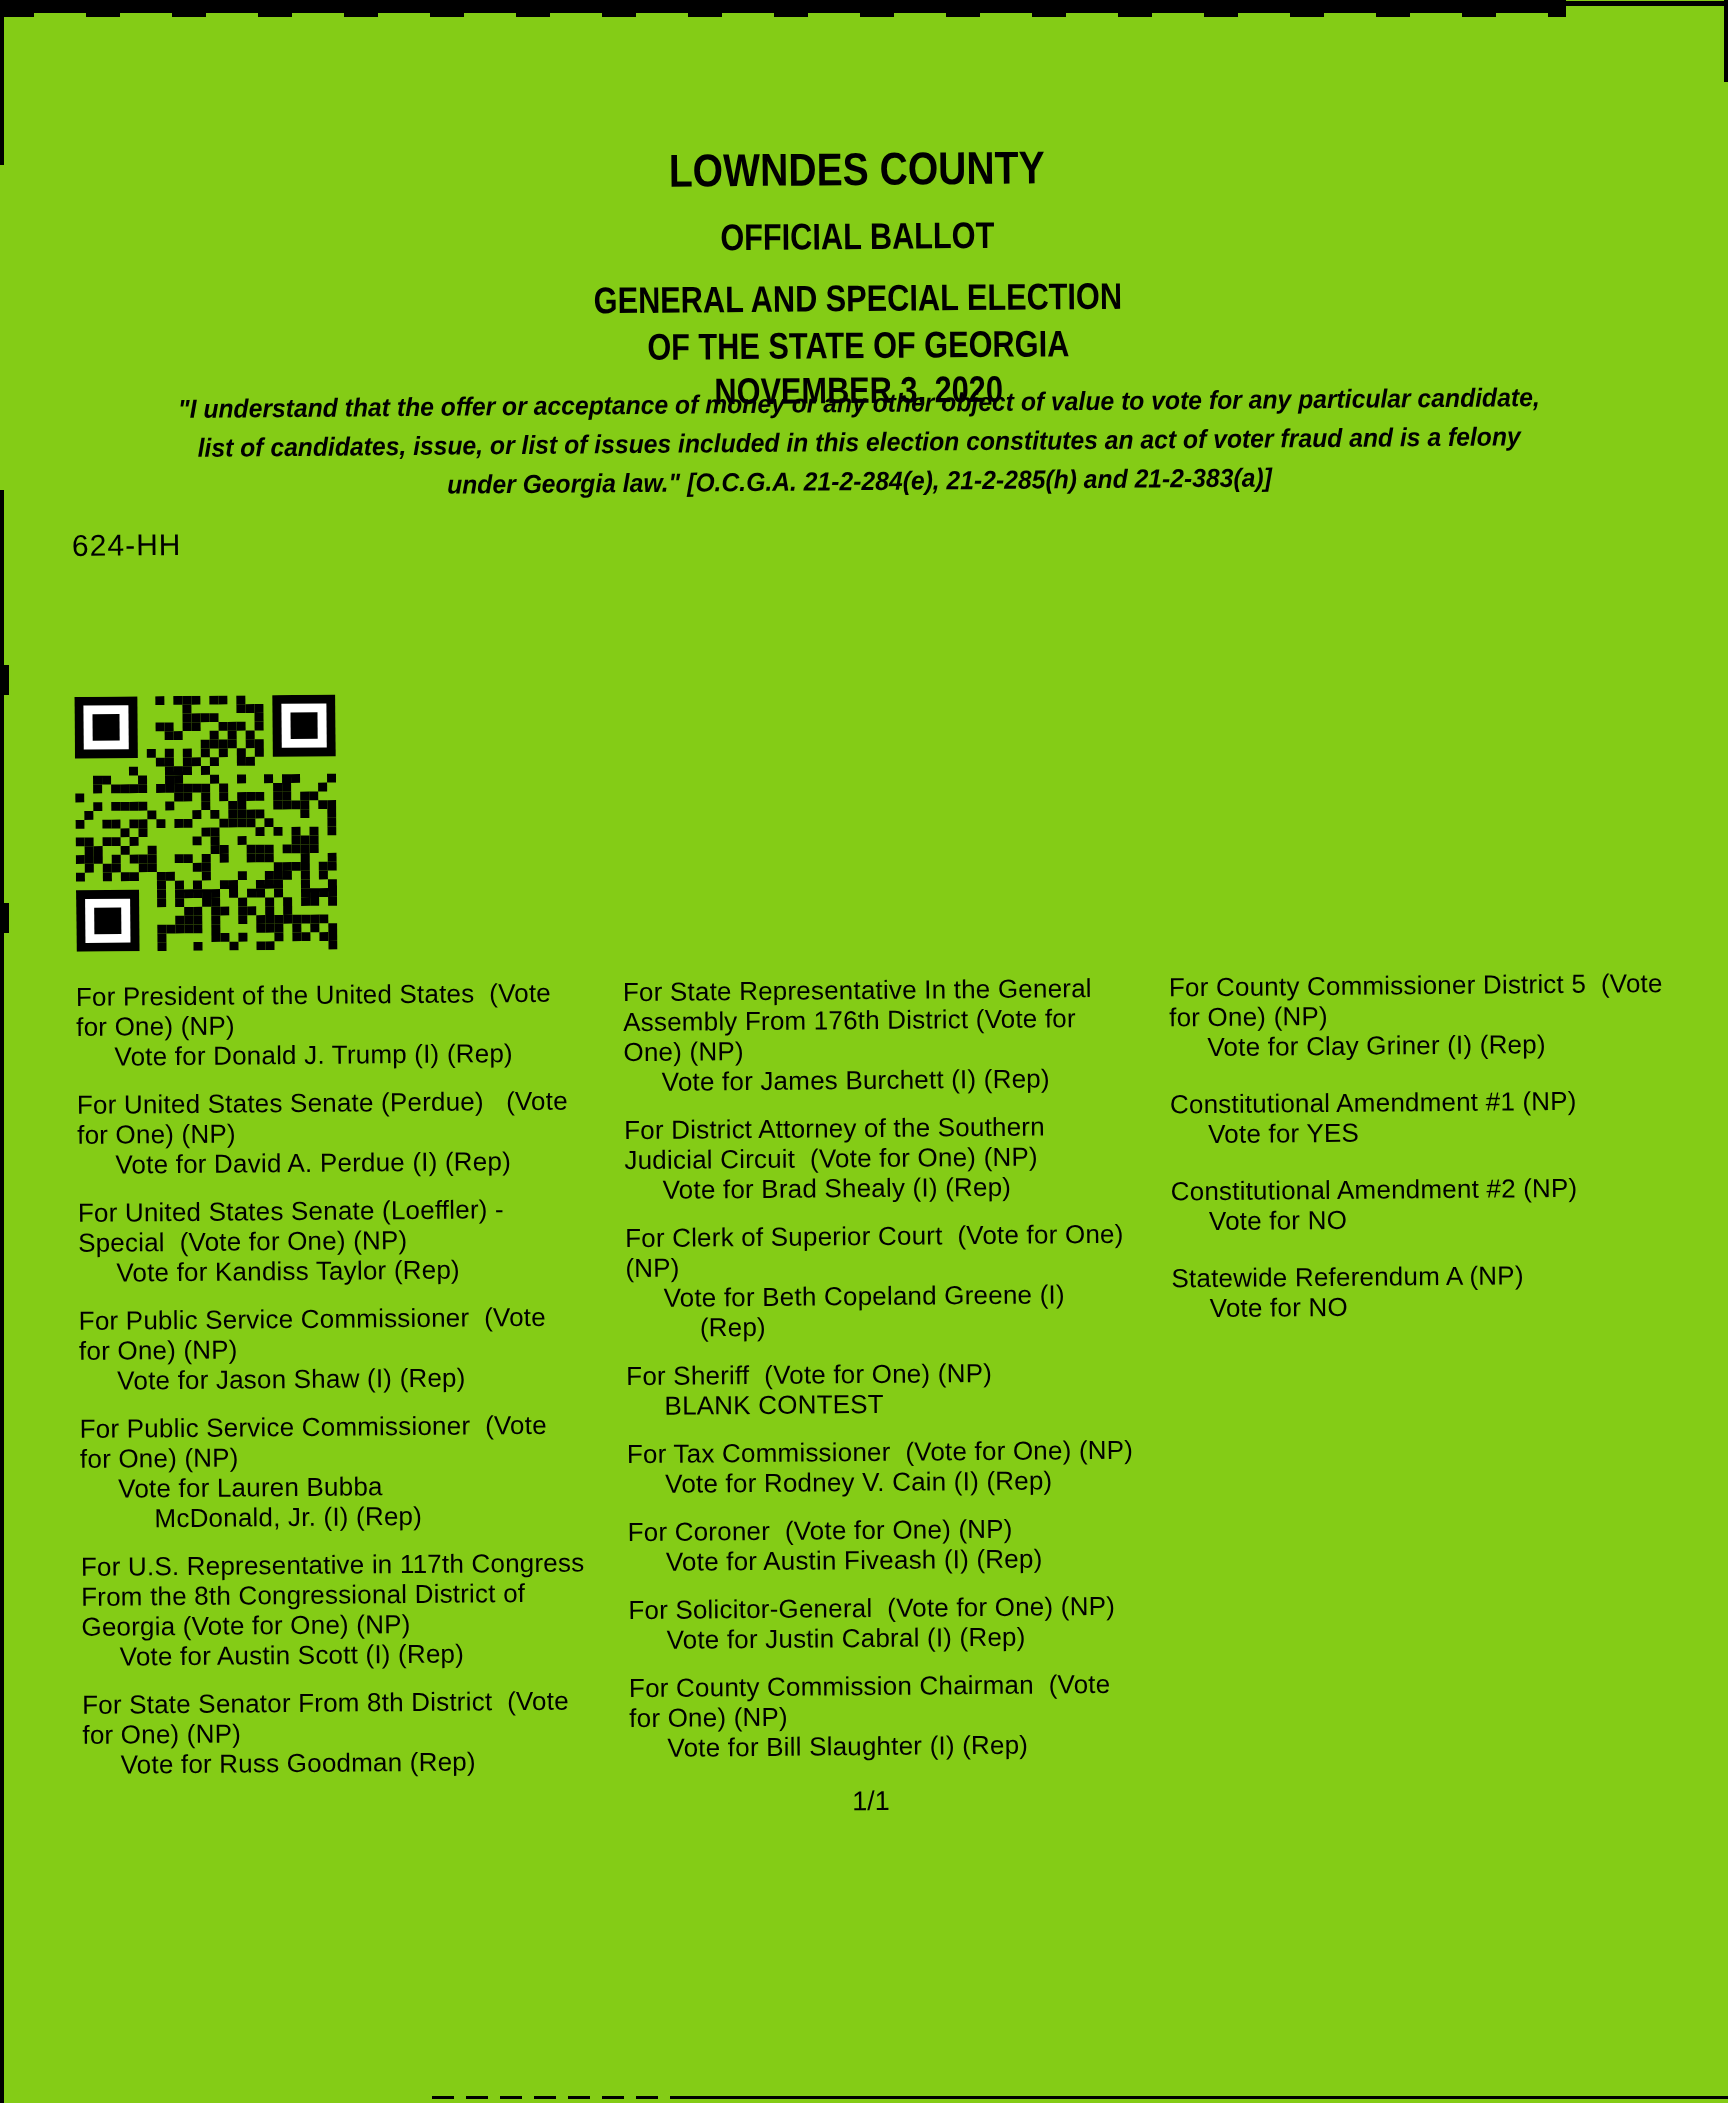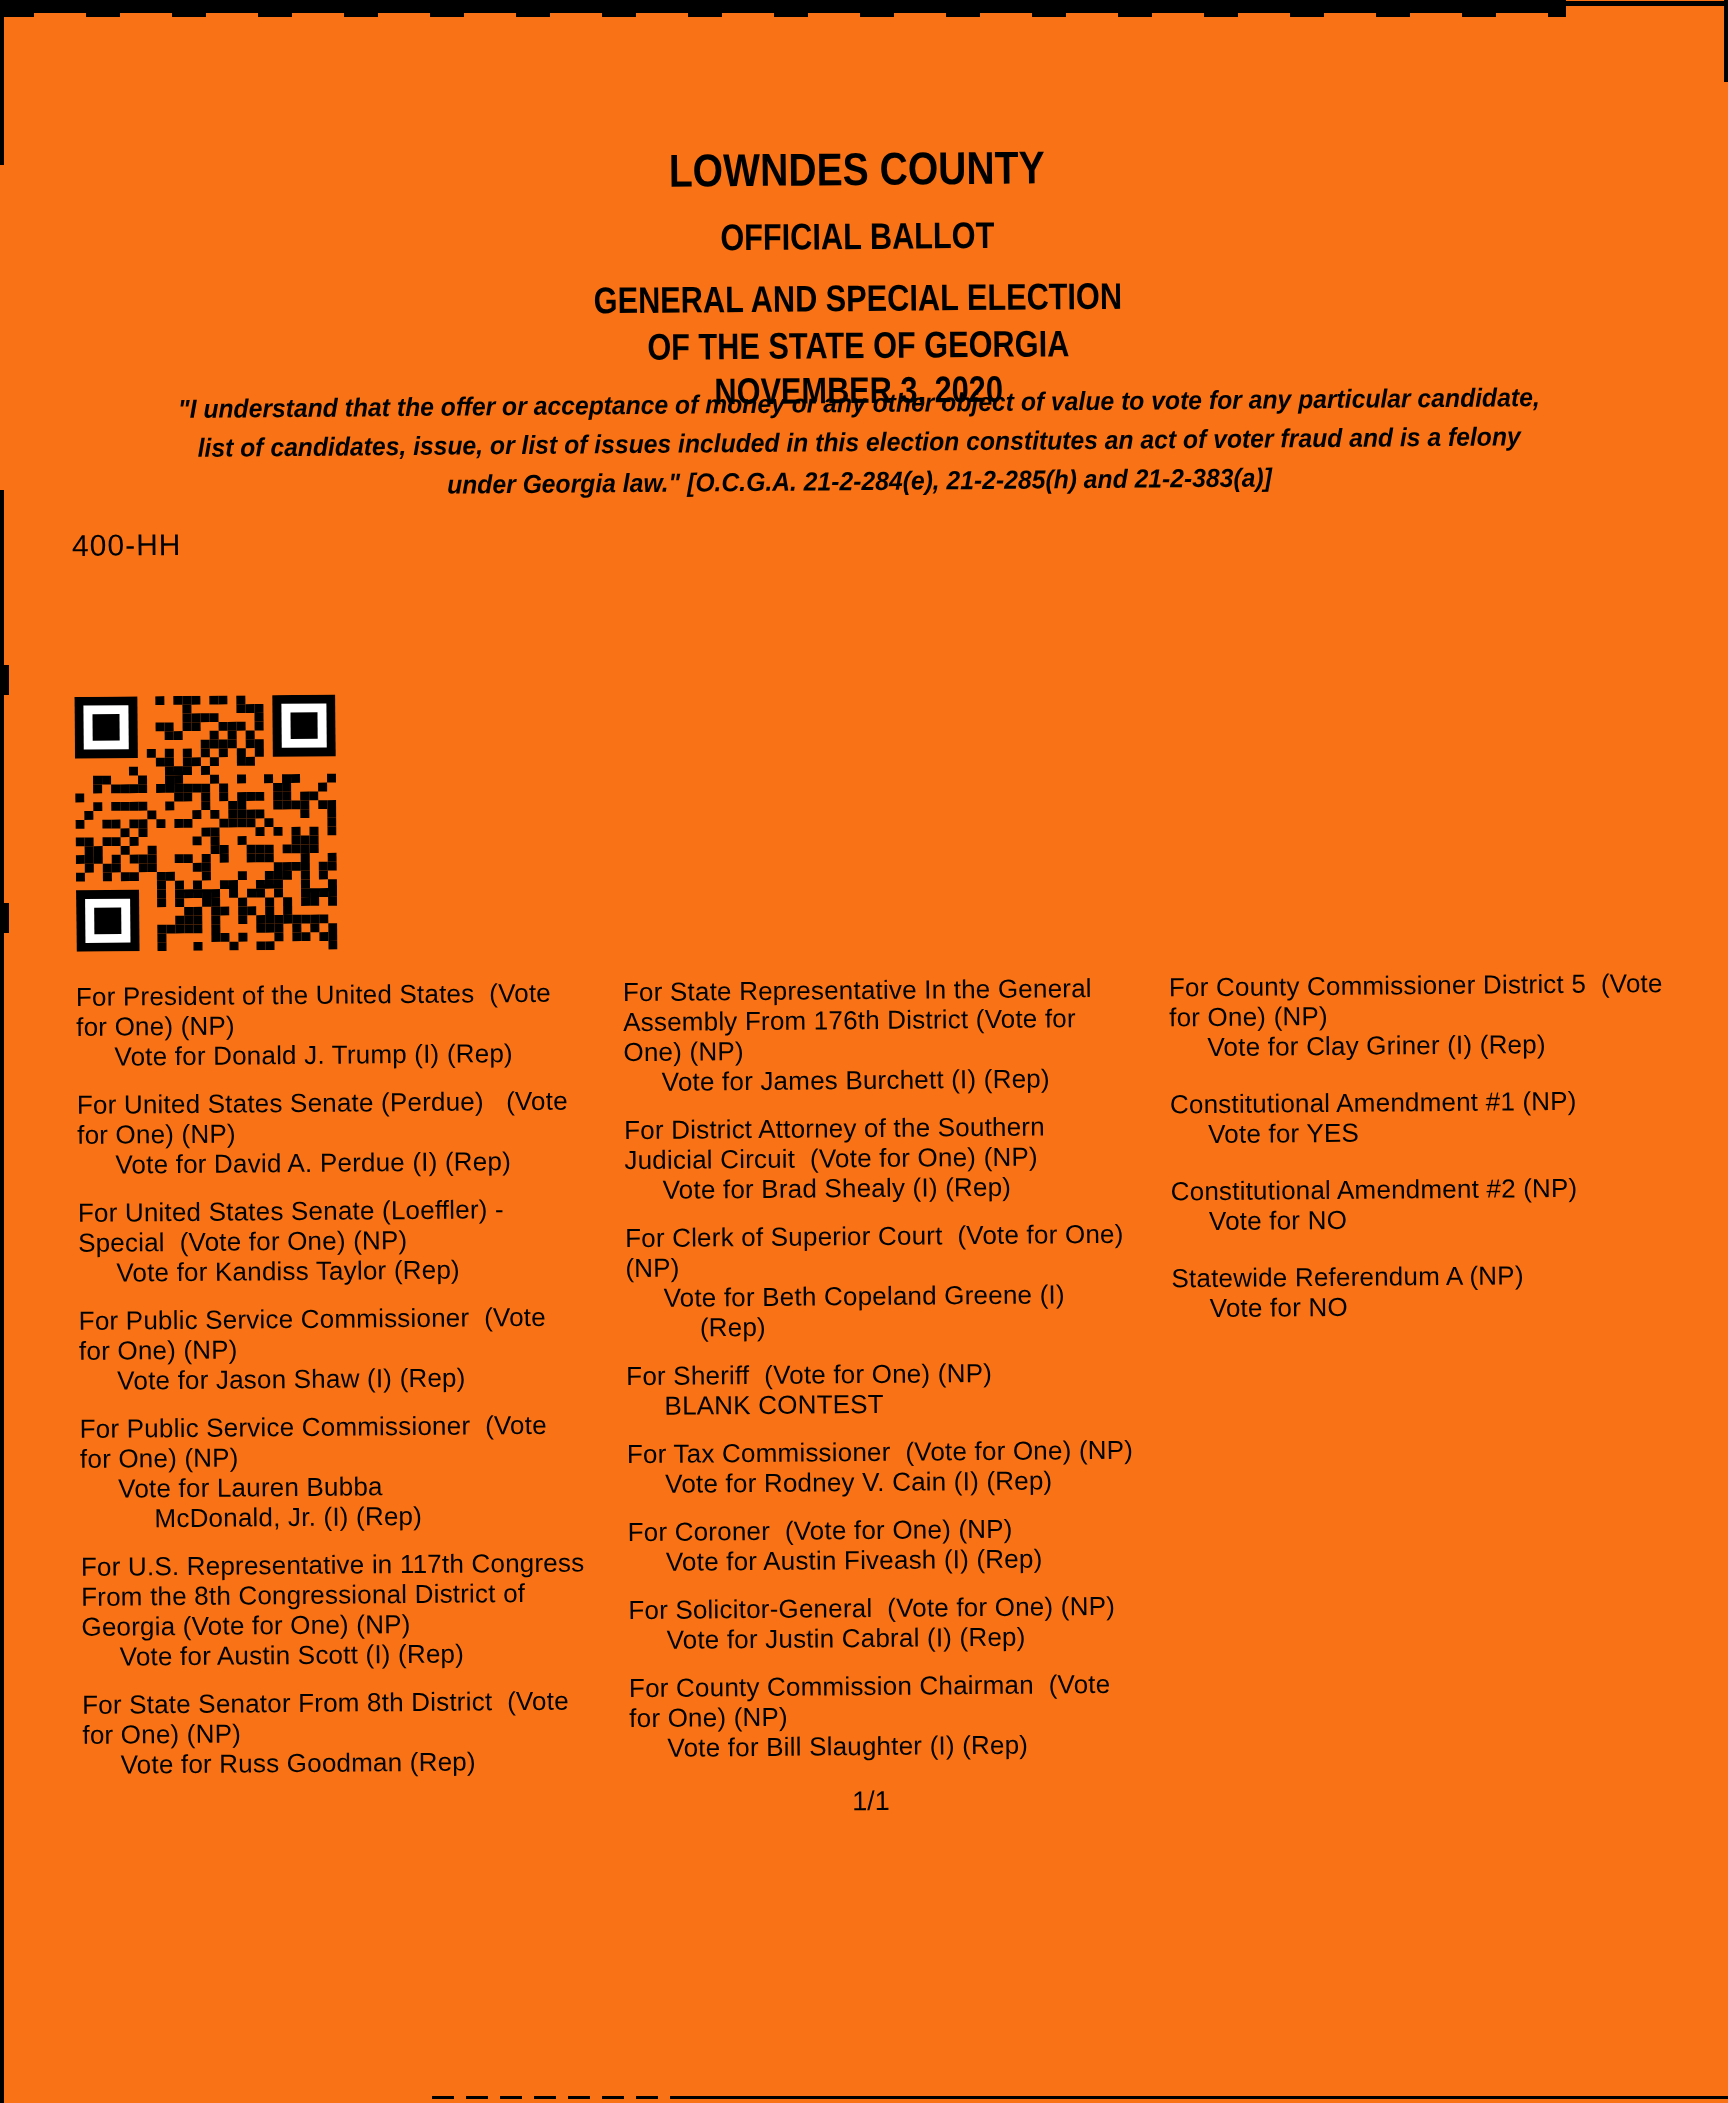--- a/index.html
+++ b/index.html
@@ -9,21 +9,21 @@
     width: 1728px;
     height: 2103px;
     overflow: hidden;
     font-family: "Liberation Sans", sans-serif;
     color: #000000;
   }
   .page {
     position: relative;
     width: 1728px;
     height: 2103px;
-    background: #f97316;
+    background: #84cc16;
   }
   
   .scan-top        { position:absolute; top:0; left:0; width:1566px; height:13px; background:#000; }
   .scan-top-ragged { position:absolute; top:13px; left:0; width:1566px; height:4px;
                      background: repeating-linear-gradient(90deg,#000 0 34px, transparent 34px 86px); }
   .scan-top-right  { position:absolute; top:1px; left:1560px; width:168px; height:5px; background:#000; }
   .scan-right-tick { position:absolute; top:0; right:0; width:4px; height:82px; background:#000; }
   .scan-left-a     { position:absolute; top:13px; left:0; width:4px; height:152px; background:#000; }
   .scan-left-b     { position:absolute; top:490px; left:0; width:4px; height:1613px; background:#000; }
   .scan-left-bump1 { position:absolute; top:665px; left:0; width:9px; height:30px; background:#000; }
@@ -138,21 +138,21 @@
     <div class="hline h-sub h-gen">GENERAL AND SPECIAL ELECTION</div>
     <div class="hline h-sub h-state">OF THE STATE OF GEORGIA</div>
     <div class="hline h-sub h-date">NOVEMBER 3, 2020</div>
 
     <div class="disclaimer">
       <div>"I understand that the offer or acceptance of money or any other object of value to vote for any particular candidate,</div>
       <div>list of candidates, issue, or list of issues included in this election constitutes an act of voter fraud and is a felony</div>
       <div>under Georgia law." [O.C.G.A. 21-2-284(e), 21-2-285(h) and 21-2-383(a)]</div>
     </div>
 
-    <div class="style-code">400-HH</div>
+    <div class="style-code">624-HH</div>
 
     <svg class="qr" id="qr" xmlns="http://www.w3.org/2000/svg" width="261" height="255" viewBox="0 0 261 261" preserveAspectRatio="none">
         <rect x="0" y="0" width="63" height="63" fill="#000000"></rect>
         <rect x="9" y="9" width="45" height="45" fill="#ffffff"></rect>
         <rect x="18" y="18" width="27" height="27" fill="#000000"></rect>
         <rect x="198" y="0" width="63" height="63" fill="#000000"></rect>
         <rect x="207" y="9" width="45" height="45" fill="#ffffff"></rect>
         <rect x="216" y="18" width="27" height="27" fill="#000000"></rect>
         <rect x="0" y="198" width="63" height="63" fill="#000000"></rect>
         <rect x="9" y="207" width="45" height="45" fill="#ffffff"></rect>

